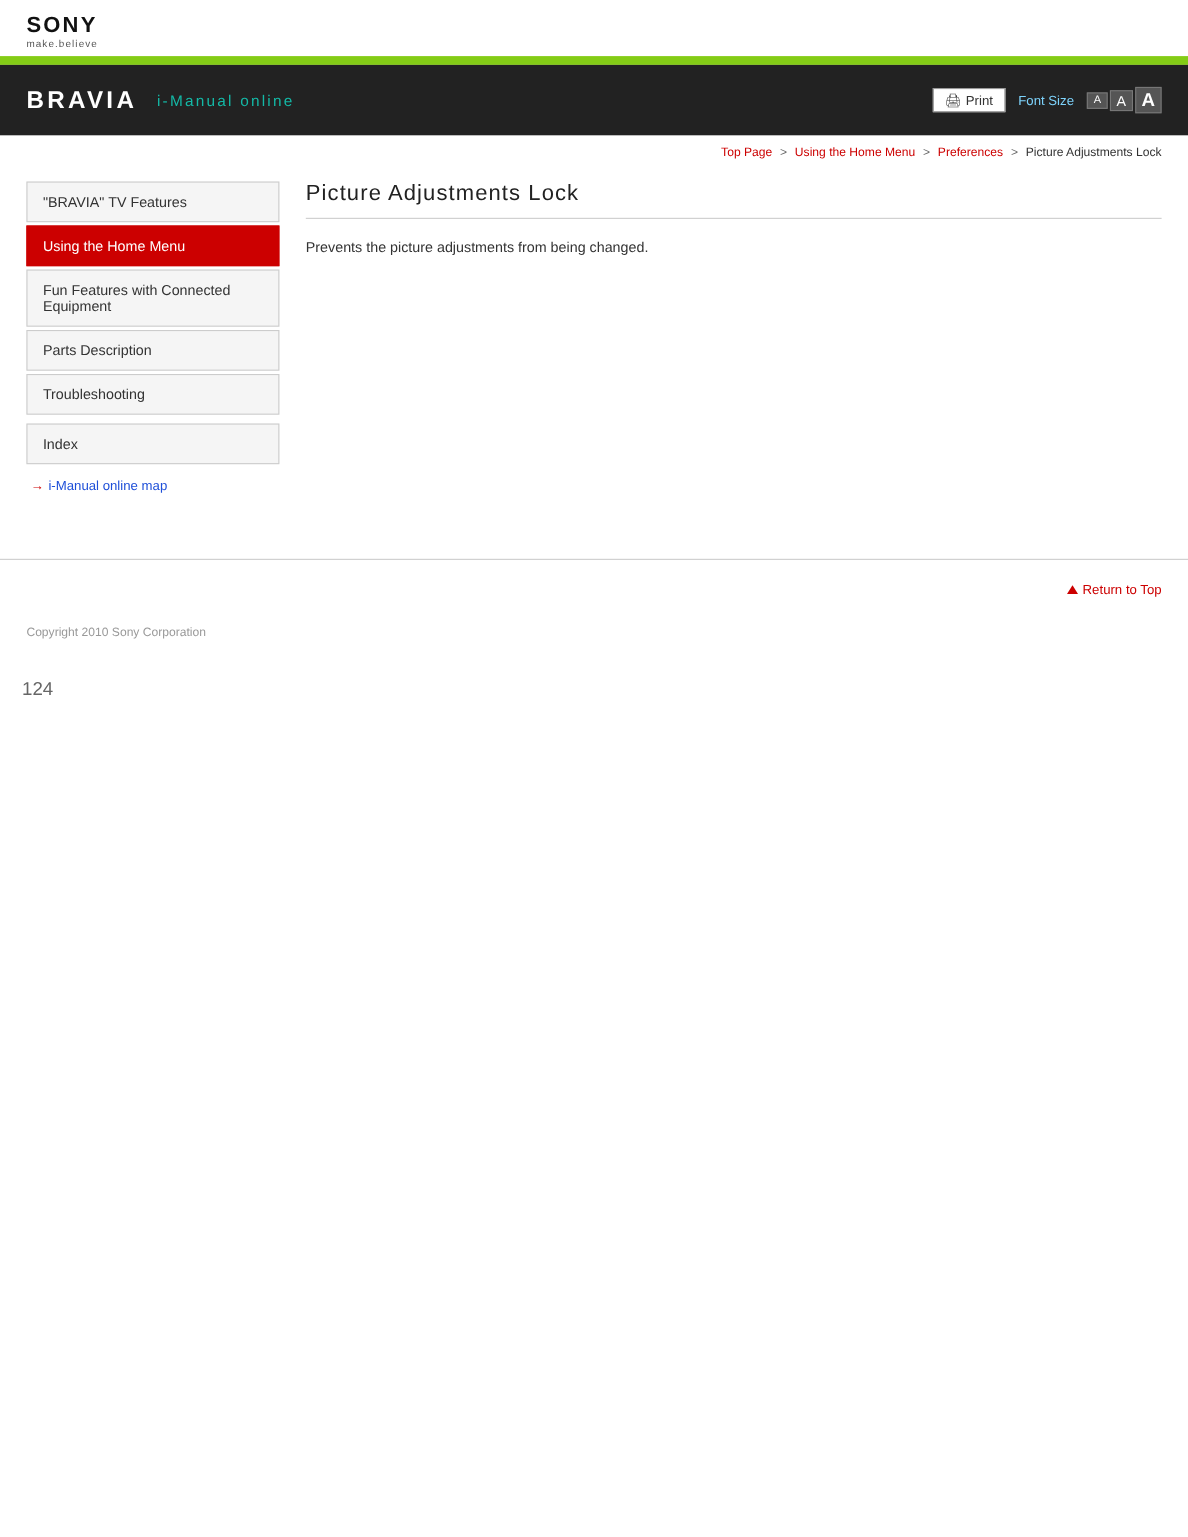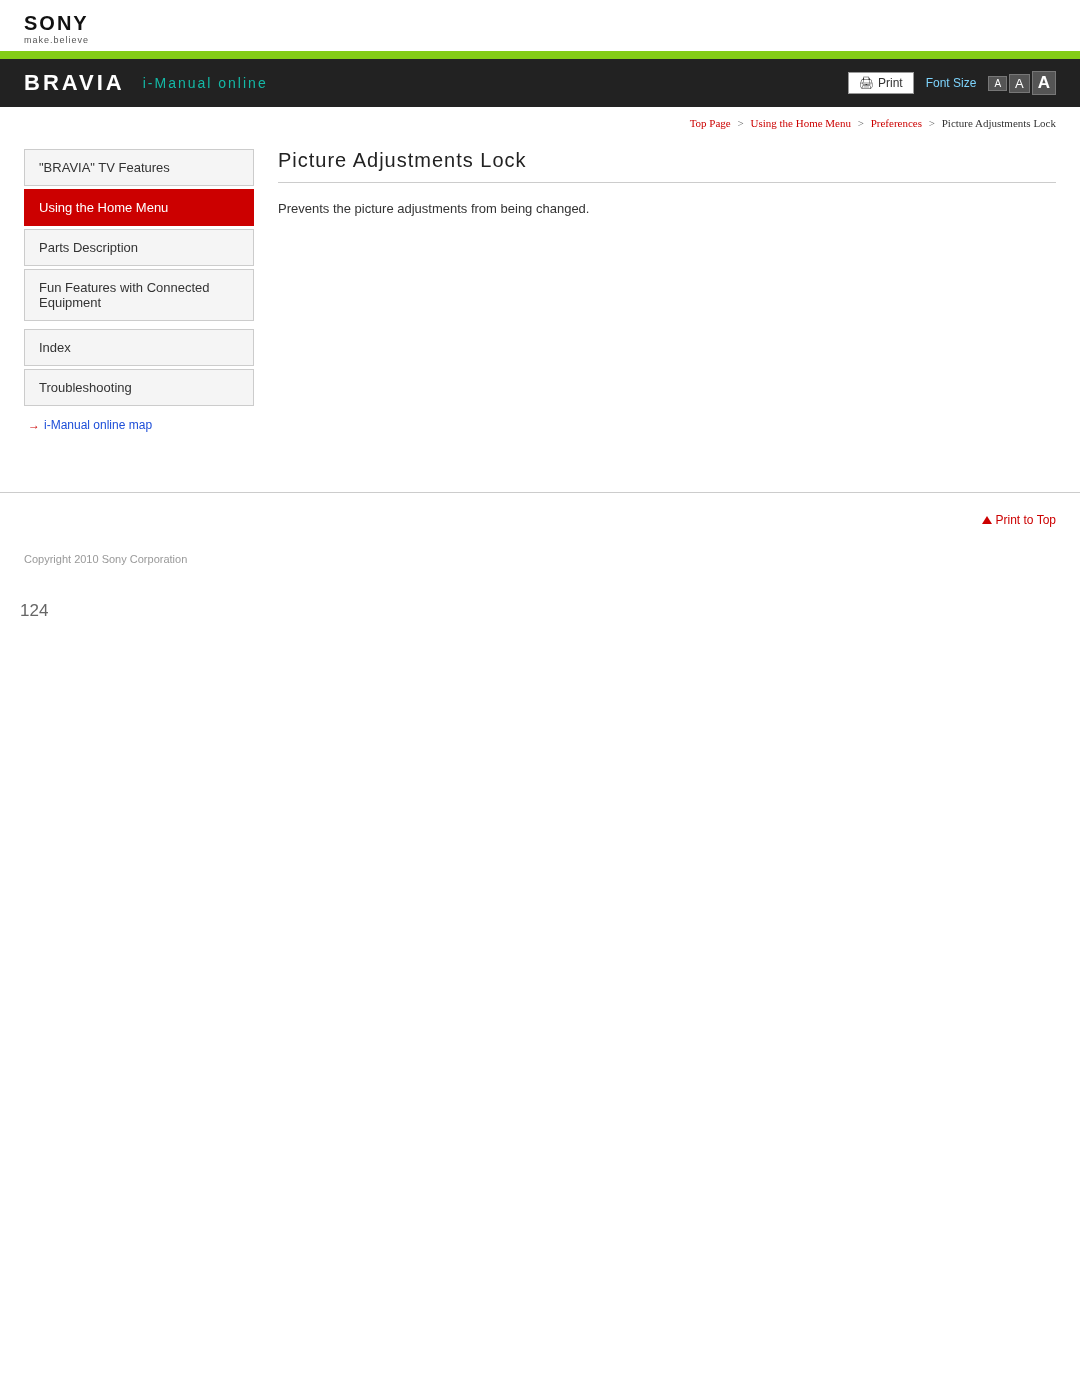--- a/index.html
+++ b/index.html
@@ -8,21 +8,21 @@
       font-size: 13px;
       color: #333;
       background: #fff;
       width: 1080px;
       min-height: 1397px;
     }
 
     
     .header {
       background: #222;
-      height: 48px;
+      height: 64px;
       display: flex;
       align-items: center;
       padding: 0 24px;
       position: relative;
     }
     .bravia-logo {
       font-size: 22px;
       font-weight: bold;
       color: #fff;
       letter-spacing: 3px;
@@ -92,21 +92,20 @@
       color: #555;
       letter-spacing: 1px;
     }
 
     
     .breadcrumb {
       padding: 10px 24px;
       font-size: 11px;
       color: #333;
       text-align: right;
-      font-family: Liberation Serif, serif;
     }
     .breadcrumb a {
       color: #c00;
       text-decoration: none;
     }
     .breadcrumb .sep { color: #666; margin: 0 4px; }
     .breadcrumb .current { color: #333; }
 
     
     .main-layout {
@@ -253,48 +252,48 @@
 <div class="main-layout">
 
   <div class="sidebar">
     <div class="sidebar-item">
       <span>"BRAVIA" TV Features</span>
     </div>
     <div class="sidebar-item active">
       <span>Using the Home Menu</span>
     </div>
     <div class="sidebar-item">
+      <span>Fun Features with Connected Equipment</span>
+    </div>
+    <div class="sidebar-item">
       <span>Parts Description</span>
     </div>
     <div class="sidebar-item">
-      <span>Fun Features with Connected Equipment</span>
+      <span>Troubleshooting</span>
     </div>
     <div class="sidebar-item index">
       <span>Index</span>
-    </div>
-    <div class="sidebar-item">
-      <span>Troubleshooting</span>
     </div>
     <div class="sidebar-link">
       <span class="arrow-icon">→</span>
       <a href="#">i-Manual online map</a>
     </div>
   </div>
 
   <div class="content">
     <h1 class="page-title">Picture Adjustments Lock</h1>
     <p class="page-description">Prevents the picture adjustments from being changed.</p>
   </div>
 
 </div>
 
 <div class="return-area">
   <a href="#" class="return-link">
     <span class="triangle-up"></span>
-    <span>Print to Top</span>
+    <span>Return to Top</span>
   </a>
 </div>
 
 <div class="footer">
   <span>Copyright 2010 Sony Corporation</span>
 </div>
 
 <div class="page-number">
   <span>124</span>
 </div>

